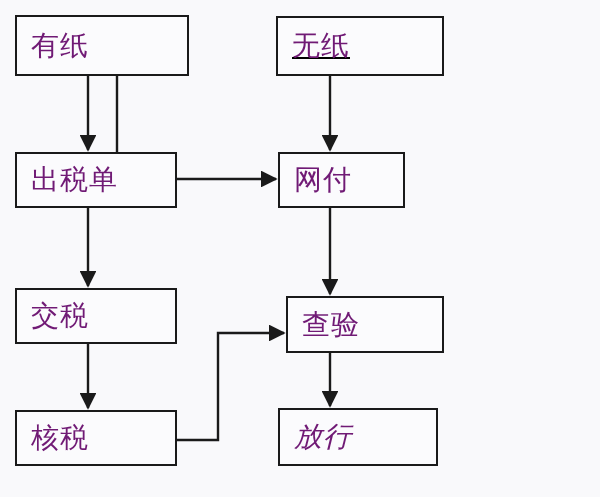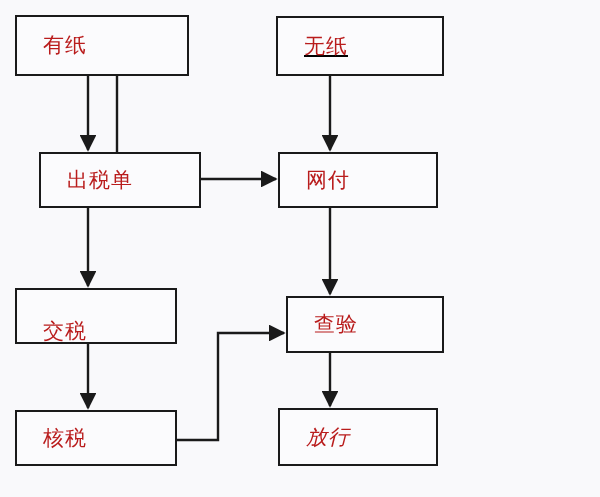--- a/index.html
+++ b/index.html
@@ -28,33 +28,33 @@
     position: absolute;
     box-sizing: border-box;
     background: #fbfbfd;
     border: 2px solid #1a1a1a;
     display: flex;
     align-items: center;
     justify-content: flex-start;
   }
   .node-label {
     display: block;
-    padding-left: 26px;
-    font-size: 21px;
+    padding-left: 14px;
+    font-size: 28px;
     line-height: 1;
-    color: #b91c1c;
+    color: #701a75;
     letter-spacing: 1px;
     white-space: nowrap;
   }
   
   #node-youzhi   { left: 15px;  top: 15px;  width: 174px; height: 61px; }
   #node-wuzhi    { left: 276px; top: 16px;  width: 168px; height: 60px; text-decoration: underline; }
-  #node-chushui  { left: 15px;  top: 152px; width: 162px; height: 56px; margin-left: 24px; }
-  #node-wangfu   { left: 278px; top: 152px; width: 160px; height: 56px; }
-  #node-jiaoshui { left: 15px;  top: 288px; width: 162px; height: 56px; align-items: flex-end; }
+  #node-chushui  { left: 15px;  top: 152px; width: 162px; height: 56px; }
+  #node-wangfu   { left: 278px; top: 152px; width: 127px; height: 56px; }
+  #node-jiaoshui { left: 15px;  top: 288px; width: 162px; height: 56px; }
   #node-chayan   { left: 286px; top: 296px; width: 158px; height: 57px; }
   #node-heshui   { left: 15px;  top: 410px; width: 162px; height: 56px; }
   #node-fangxing { left: 278px; top: 408px; width: 160px; height: 58px; font-style: italic; }
 </style>
 </head>
 <body>
 
 <div id="canvas">
 
   <svg id="edges" viewBox="0 0 600 497" width="600" height="497">

